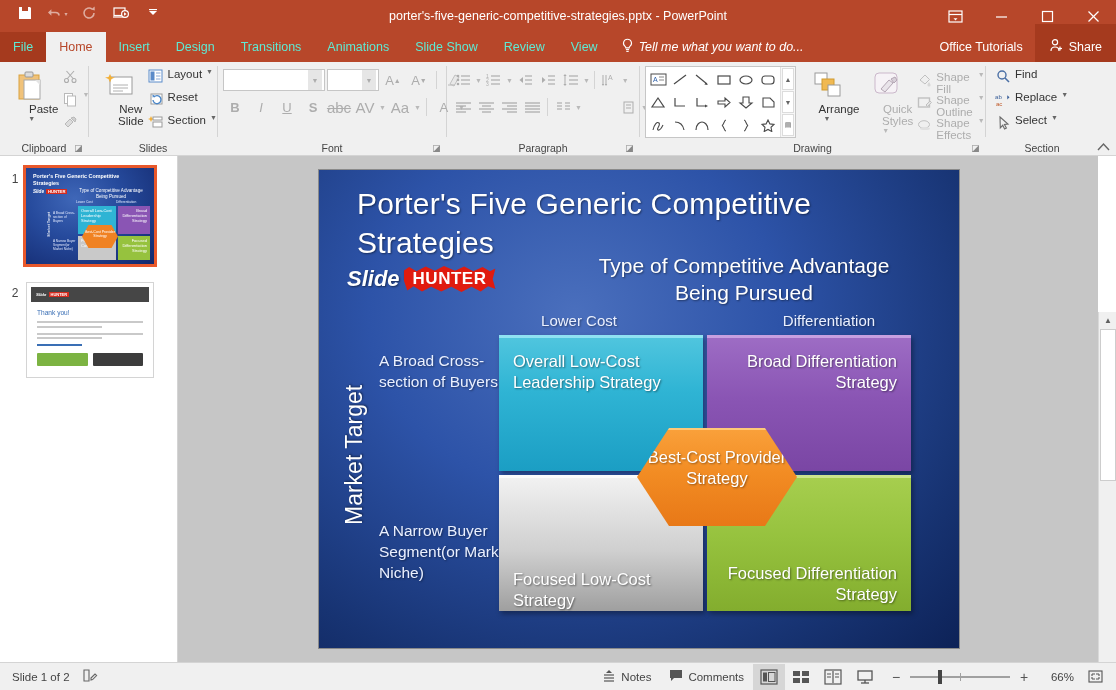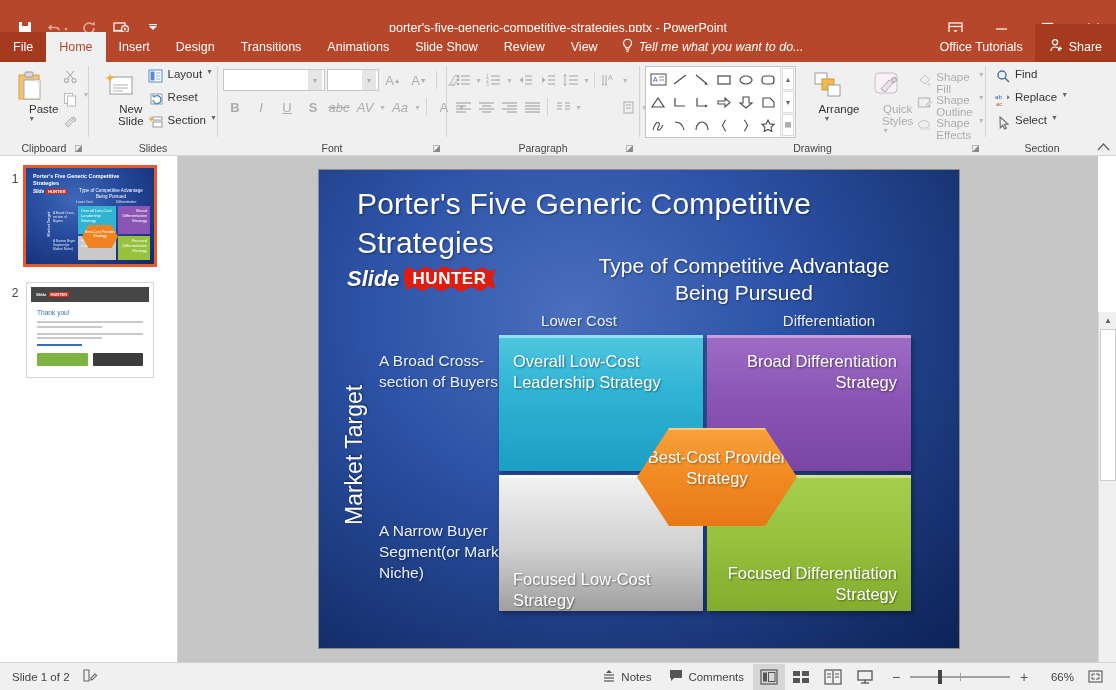--- a/index.html
+++ b/index.html
@@ -6,22 +6,22 @@
   html, body {
     width: 1116px; height: 690px;
     font-family: "Liberation Sans", sans-serif;
     overflow: hidden;
     background: #f0f0f0;
   }
   #app { position: relative; width: 1116px; height: 690px; background: #b7472a; }
 
   
   .titlebar {
-    position: absolute; top: 12px; left: 0; width: 1116px; height: 32px;
-    background: #b7472a; display: flex; align-items: center;
+    position: absolute; top: 0; left: 0; width: 1116px; height: 32px;
+    background: #b7472a; display: flex; align-items: flex-start;
   }
   .qat { display: flex; align-items: center; padding-left: 10px; gap: 2px; }
   .qat-btn {
     width: 30px; height: 26px; display: flex; align-items: center; justify-content: center;
     color: #fff;
   }
   .qat-btn.dim { opacity: 0.55; }
   .qat-btn svg { display: block; }
   .win-title {
     position: absolute; left: 0; right: 0; text-align: center;
@@ -32,21 +32,21 @@
     width: 46px; height: 32px; display: flex; align-items: center; justify-content: center;
     color: #fff;
   }
 
   
   .tabsrow {
     position: absolute; top: 32px; left: 0; width: 1116px; height: 30px;
     background: #b7472a; display: flex; align-items: flex-end;
   }
   .tab {
-    height: 30px; padding: 0 13px; color: #ffffff; font-size: 12.5px;
+    height: 30px; padding: 0 13px; color: #5eead4; font-size: 12.5px;
     display: flex; align-items: center; white-space: nowrap;
   }
   .tab.file { background: #a53a1e; }
   .tab.active { background: #f0f0f0; color: #b7472a; }
   .tellme {
     height: 30px; display: flex; align-items: center; gap: 5px;
     padding: 0 10px; color: #fff; font-size: 12.5px; font-style: italic;
   }
   .tellme .bulb { font-style: normal; }
   .tb-right {
@@ -98,21 +98,21 @@
     align-items: center; padding: 0 2px 0 4px; font-size: 11.5px; color: #999;
   }
   .combo .arrowbox {
     width: 14px; height: 20px; background: #e6e6e6; display: flex;
     align-items: center; justify-content: center; margin-left: auto; color: #adadad; font-size: 7px;
   }
   .fbtn {
     width: 24px; height: 23px; display: flex; align-items: center; justify-content: center;
     font-size: 13px; color: #adadad;
   }
-  .fbtn.small { font-size: 13px; font-style: italic; }
+  .fbtn.small { font-size: 15px; }
   .vsep { width: 1px; height: 18px; background: #d4d4d4; margin: 0 3px; }
 
   
   .para-row { display: flex; align-items: center; height: 24px; gap: 1px; }
   .pbtn {
     width: 22px; height: 22px; display: flex; align-items: center; justify-content: center;
     color: #adadad;
   }
 
   

